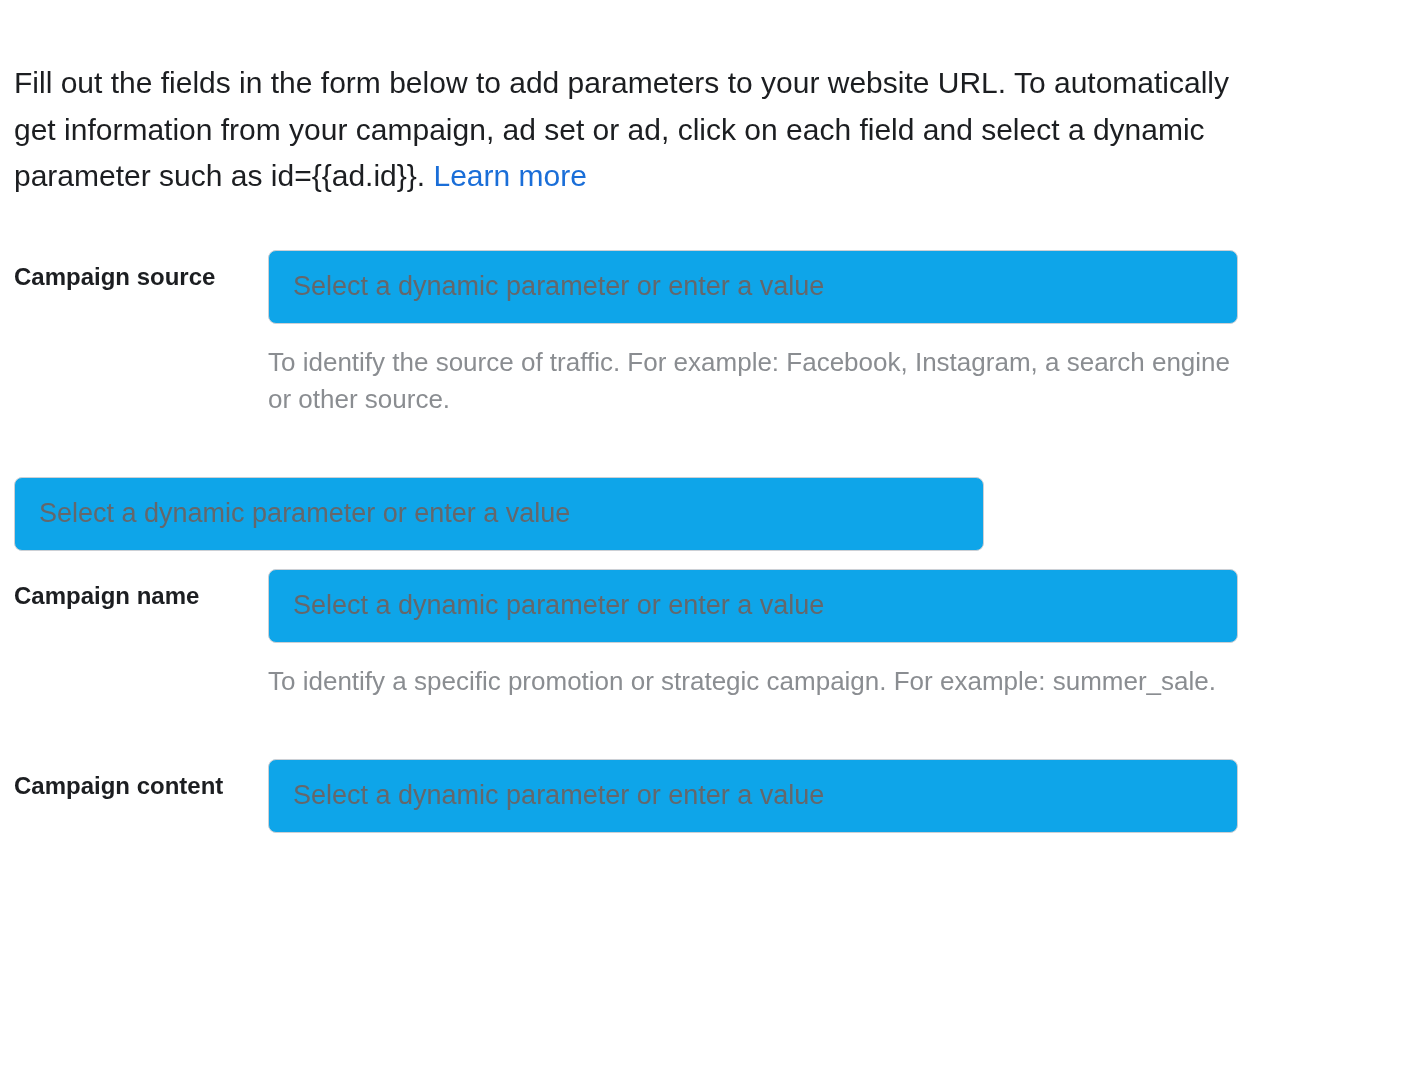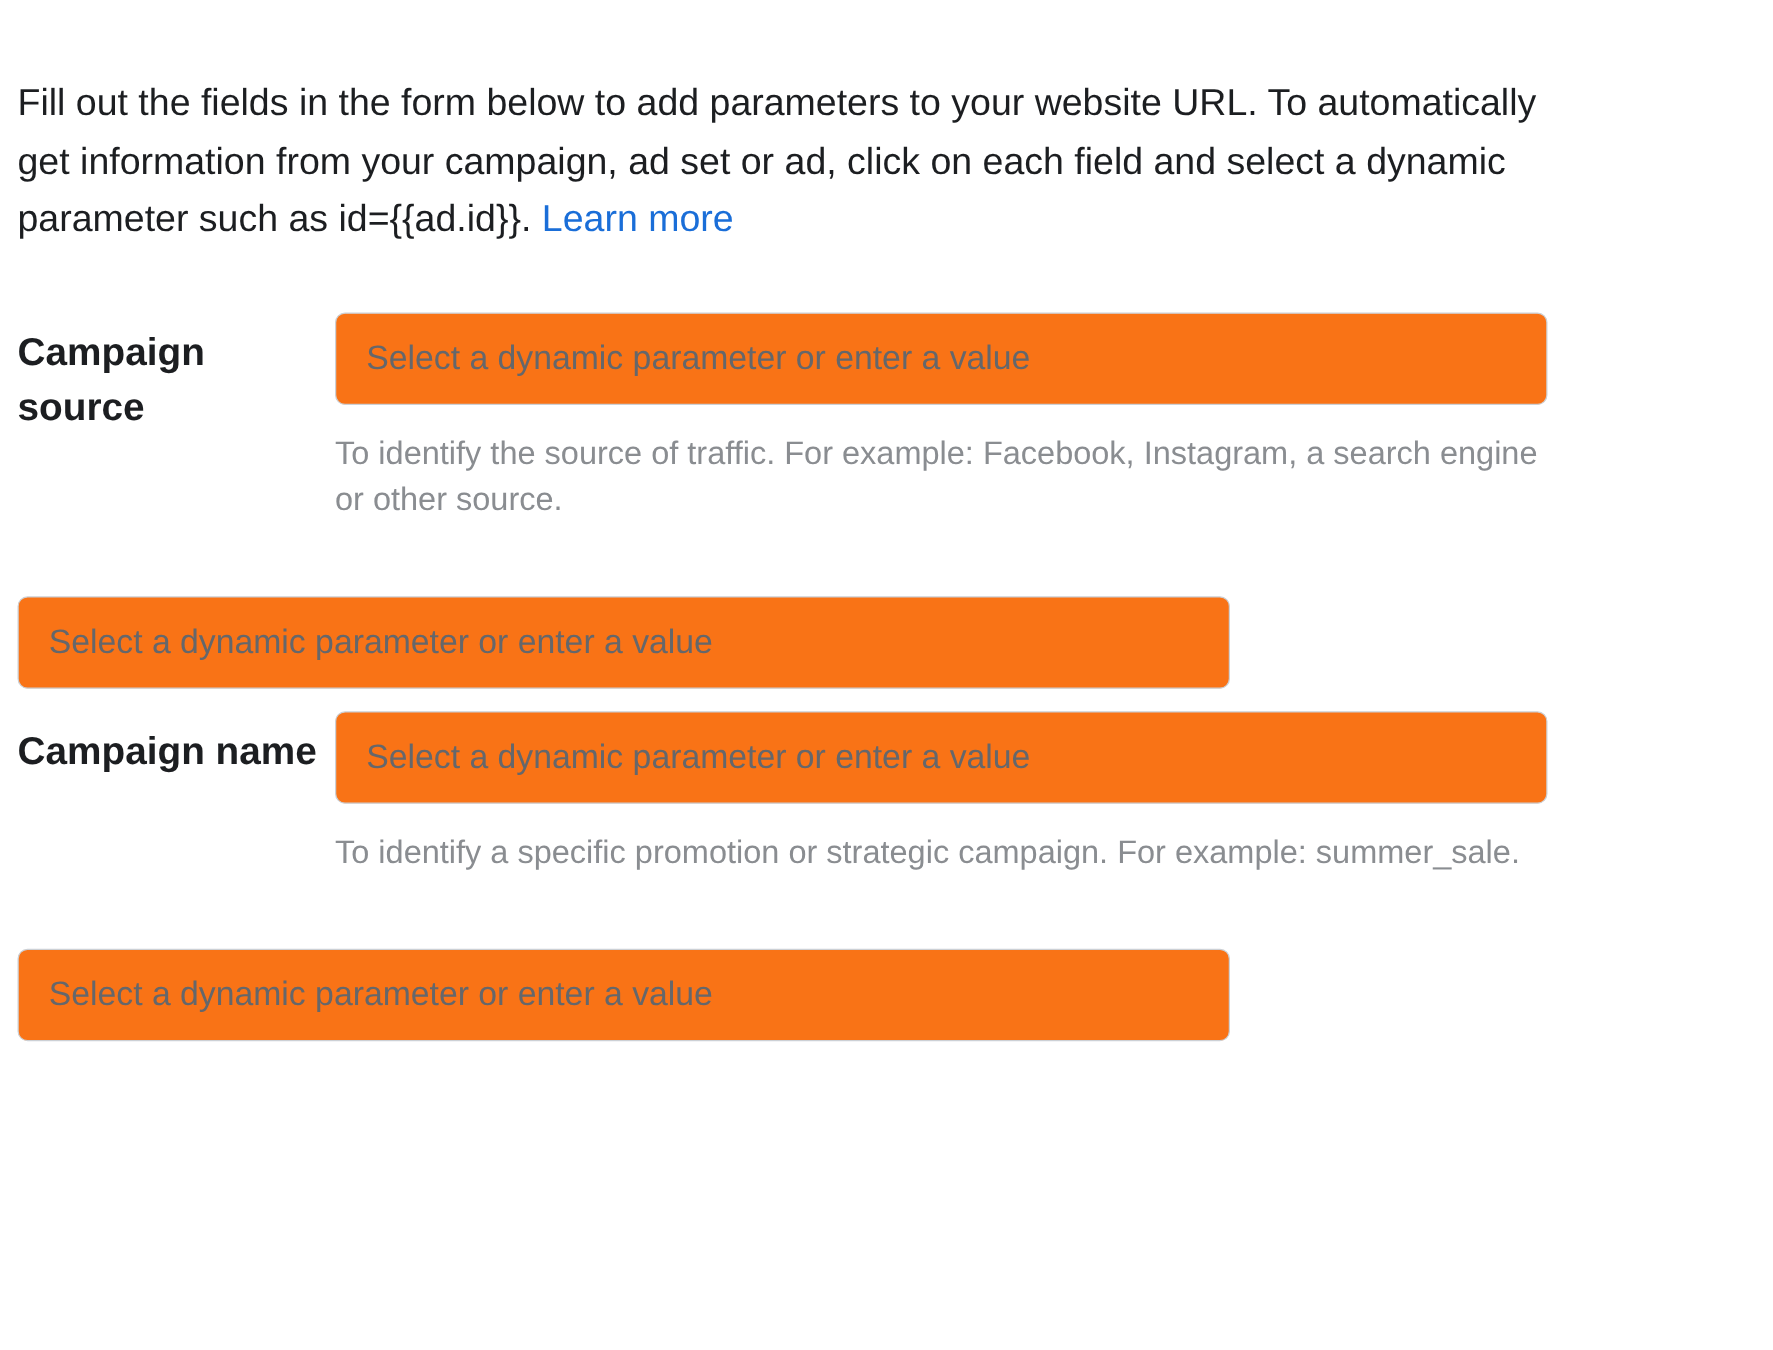--- a/index.html
+++ b/index.html
@@ -28,36 +28,36 @@
     text-align: right;
   }
   .form-row {
     display: flex;
     align-items: flex-start;
     margin-bottom: 18px;
   }
   .label-col {
     width: 254px;
     flex: 0 0 254px;
-    font-size: 31px;
+    font-size: 24px;
     font-weight: 700;
     color: #1c1e21;
     line-height: 1.45;
     padding-top: 10px;
   }
   .field-col {
     flex: 1 1 auto;
     max-width: 970px;
   }
   .text-input {
     width: 100%;
     height: 74px;
     border: 1px solid #ccd0d5;
     border-radius: 8px;
-    background: #f97316;
+    background: #0ea5e9;
     font-size: 27px;
     color: #1c1e21;
     padding: 0 24px;
     outline: none;
   }
   .text-input::placeholder {
     color: #65676b;
     opacity: 1;
   }
   .help-text {
@@ -96,18 +96,19 @@
 
   <div class="form-row">
     <div class="label-col">Campaign name</div>
     <div class="field-col">
       <input type="text" class="text-input" placeholder="Select a dynamic parameter or enter a value" style="">
       <div class="help-text">To identify a specific promotion or strategic campaign. For example: summer_sale.</div>
     </div>
   </div>
 
   <div class="form-row">
+    <div class="label-col">Campaign content</div>
     <div class="field-col">
       <input type="text" class="text-input" placeholder="Select a dynamic parameter or enter a value" style="">
     </div>
   </div>
 
 </div>
 
 </body></html>

